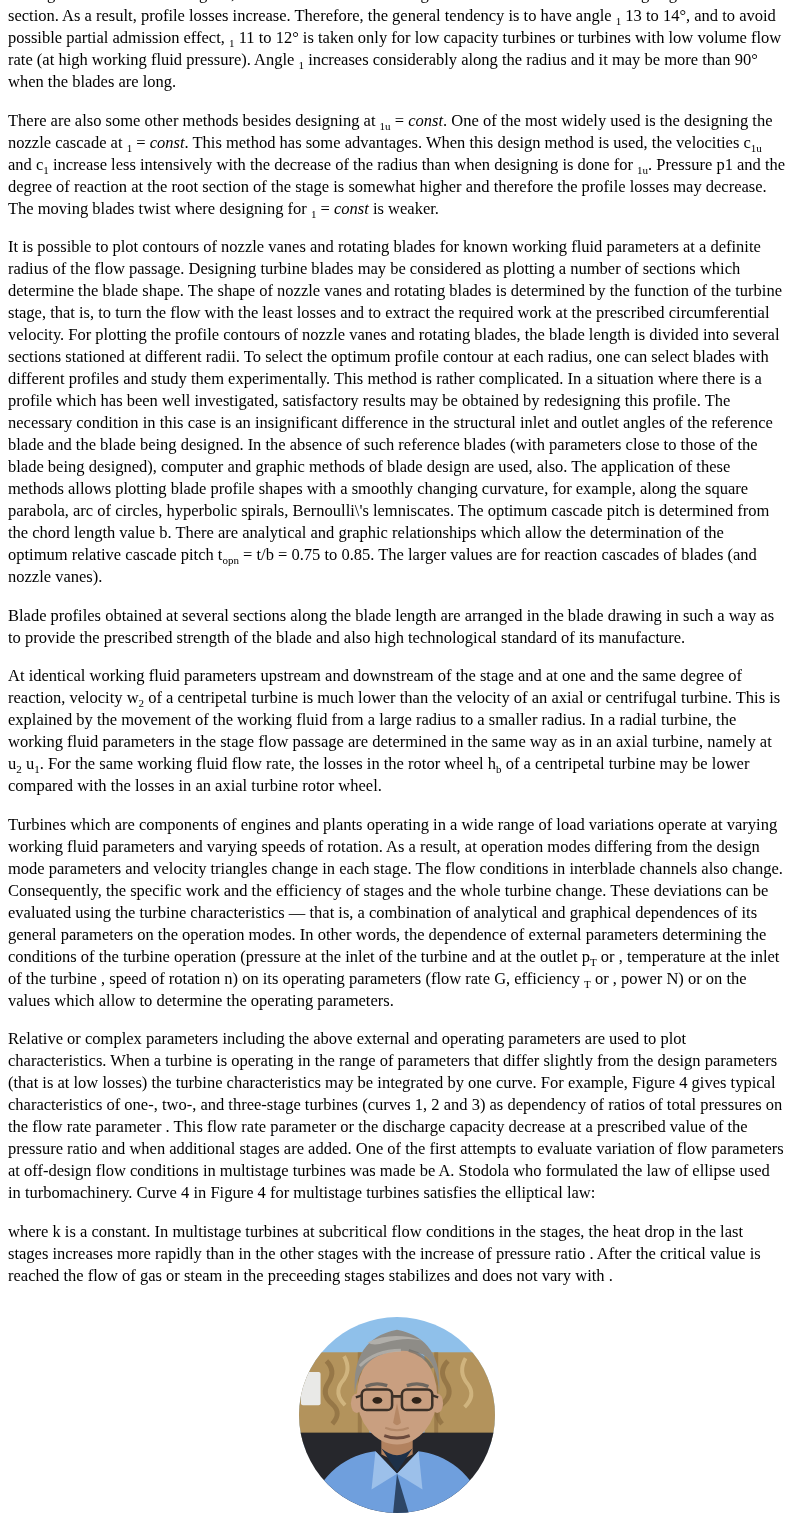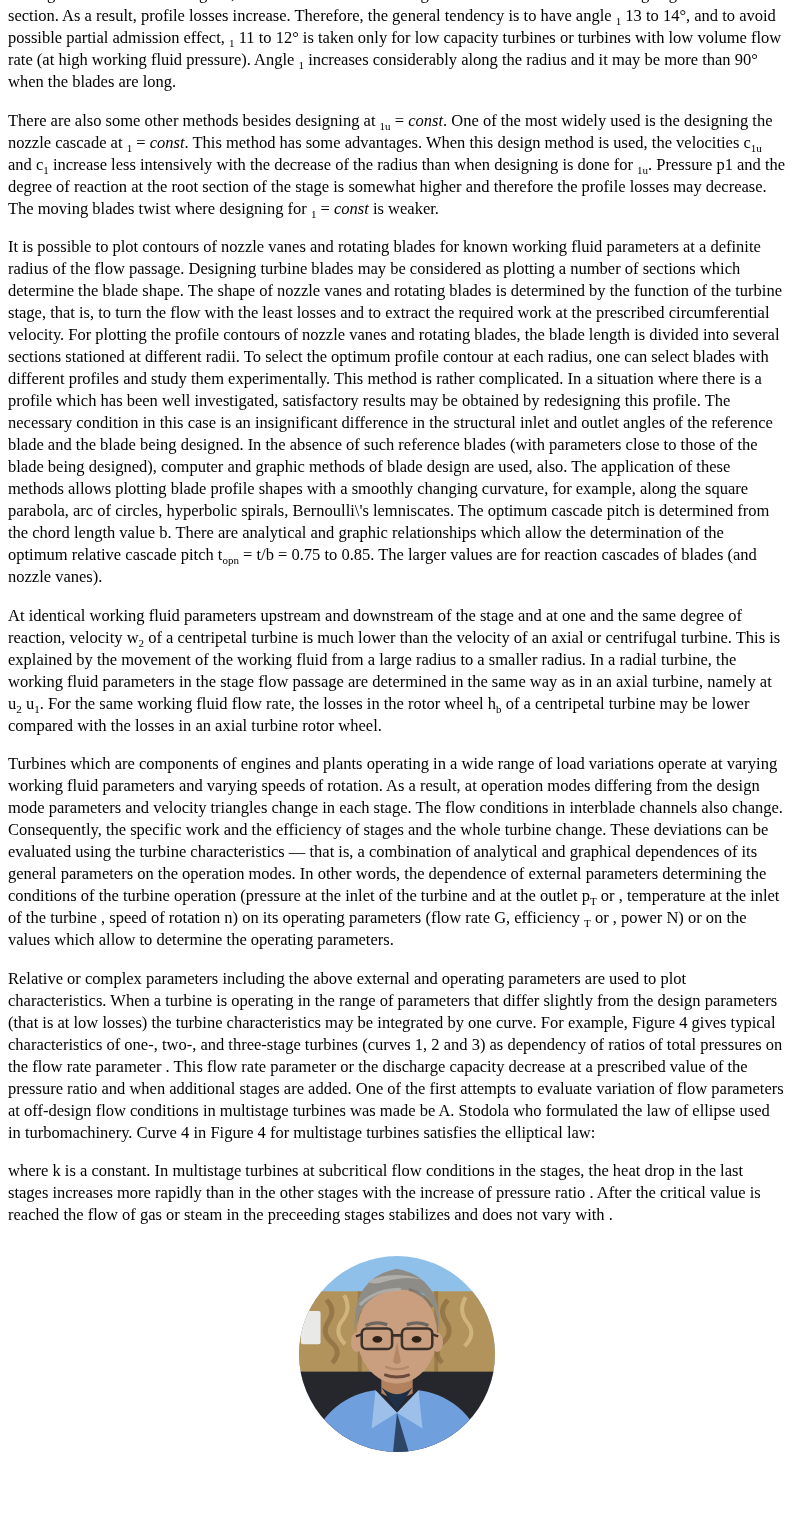--- a/index.html
+++ b/index.html
@@ -29,20 +29,21 @@
 </style>
 </head>
 <body>
 
 <div class="page">
 
   <article>
       <p>of long nozzle vanes are designed, which is connected with large relative thickness of the trailing edge at the root section. As a result, profile losses increase. Therefore, the general tendency is to have angle <sub>1</sub> 13 to 14°, and to avoid possible partial admission effect, <sub>1</sub> 11 to 12° is taken only for low capacity turbines or turbines with low volume flow rate (at high working fluid pressure). Angle <sub>1</sub> increases considerably along the radius and it may be more than 90° when the blades are long.</p>
       <p>There are also some other methods besides designing at <sub>1u</sub> = <i>const</i>. One of the most widely used is the designing the nozzle cascade at <sub>1</sub> = <i>const</i>. This method has some advantages. When this design method is used, the velocities c<sub>1u</sub> and c<sub>1</sub> increase less intensively with the decrease of the radius than when designing is done for <sub>1u</sub>. Pressure p1 and the degree of reaction at the root section of the stage is somewhat higher and therefore the profile losses may decrease. The moving blades twist where designing for <sub>1</sub> = <i>const</i> is weaker.</p>
       <p>It is possible to plot contours of nozzle vanes and rotating blades for known working fluid parameters at a definite radius of the flow passage. Designing turbine blades may be considered as plotting a number of sections which determine the blade shape. The shape of nozzle vanes and rotating blades is determined by the function of the turbine stage, that is, to turn the flow with the least losses and to extract the required work at the prescribed circumferential velocity. For plotting the profile contours of nozzle vanes and rotating blades, the blade length is divided into several sections stationed at different radii. To select the optimum profile contour at each radius, one can select blades with different profiles and study them experimentally. This method is rather complicated. In a situation where there is a profile which has been well investigated, satisfactory results may be obtained by redesigning this profile. The necessary condition in this case is an insignificant difference in the structural inlet and outlet angles of the reference blade and the blade being designed. In the absence of such reference blades (with parameters close to those of the blade being designed), computer and graphic methods of blade design are used, also. The application of these methods allows plotting blade profile shapes with a smoothly changing curvature, for example, along the square parabola, arc of circles, hyperbolic spirals, Bernoulli\'s lemniscates. The optimum cascade pitch is determined from the chord length value b. There are analytical and graphic relationships which allow the determination of the optimum relative cascade pitch t<sub>opn</sub> = t/b = 0.75 to 0.85. The larger values are for reaction cascades of blades (and nozzle vanes).</p>
+      <p>Blade profiles obtained at several sections along the blade length are arranged in the blade drawing in such a way as to provide the prescribed strength of the blade and also high technological standard of its manufacture.</p>
       <p>At identical working fluid parameters upstream and downstream of the stage and at one and the same degree of reaction, velocity w<sub>2</sub> of a centripetal turbine is much lower than the velocity of an axial or centrifugal turbine. This is explained by the movement of the working fluid from a large radius to a smaller radius. In a radial turbine, the working fluid parameters in the stage flow passage are determined in the same way as in an axial turbine, namely at u<sub>2</sub> u<sub>1</sub>. For the same working fluid flow rate, the losses in the rotor wheel h<sub>b</sub> of a centripetal turbine may be lower compared with the losses in an axial turbine rotor wheel.</p>
       <p>Turbines which are components of engines and plants operating in a wide range of load variations operate at varying working fluid parameters and varying speeds of rotation. As a result, at operation modes differing from the design mode parameters and velocity triangles change in each stage. The flow conditions in interblade channels also change. Consequently, the specific work and the efficiency of stages and the whole turbine change. These deviations can be evaluated using the turbine characteristics — that is, a combination of analytical and graphical dependences of its general parameters on the operation modes. In other words, the dependence of external parameters determining the conditions of the turbine operation (pressure at the inlet of the turbine and at the outlet p<sub>T</sub> or , temperature at the inlet of the turbine , speed of rotation n) on its operating parameters (flow rate G, efficiency <sub>T</sub> or , power N) or on the values which allow to determine the operating parameters.</p>
       <p>Relative or complex parameters including the above external and operating parameters are used to plot characteristics. When a turbine is operating in the range of parameters that differ slightly from the design parameters (that is at low losses) the turbine characteristics may be integrated by one curve. For example, Figure 4 gives typical characteristics of one-, two-, and three-stage turbines (curves 1, 2 and 3) as dependency of ratios of total pressures on the flow rate parameter . This flow rate parameter or the discharge capacity decrease at a prescribed value of the pressure ratio and when additional stages are added. One of the first attempts to evaluate variation of flow parameters at off-design flow conditions in multistage turbines was made be A. Stodola who formulated the law of ellipse used in turbomachinery. Curve 4 in Figure 4 for multistage turbines satisfies the elliptical law:</p>
       <p>where k is a constant. In multistage turbines at subcritical flow conditions in the stages, the heat drop in the last stages increases more rapidly than in the other stages with the increase of pressure ratio . After the critical value is reached the flow of gas or steam in the preceeding stages stabilizes and does not vary with .</p>
     </article>
 
   <div class="avatar-wrap">
     <div class="avatar">
       <svg viewBox="0 0 200 200" aria-hidden="true">
 

